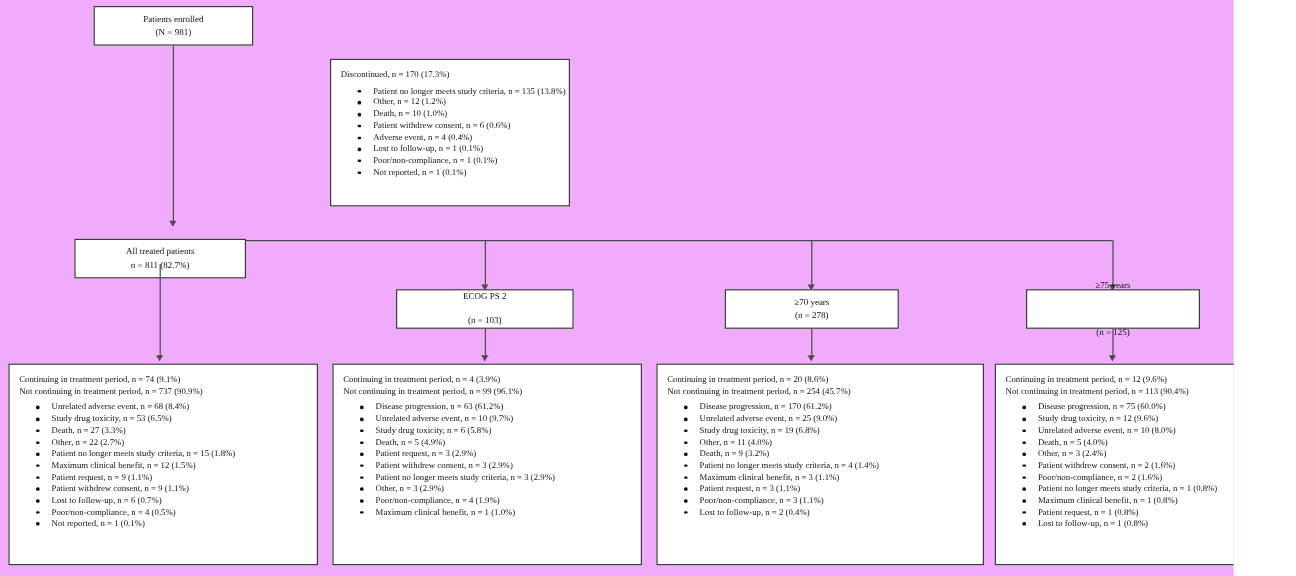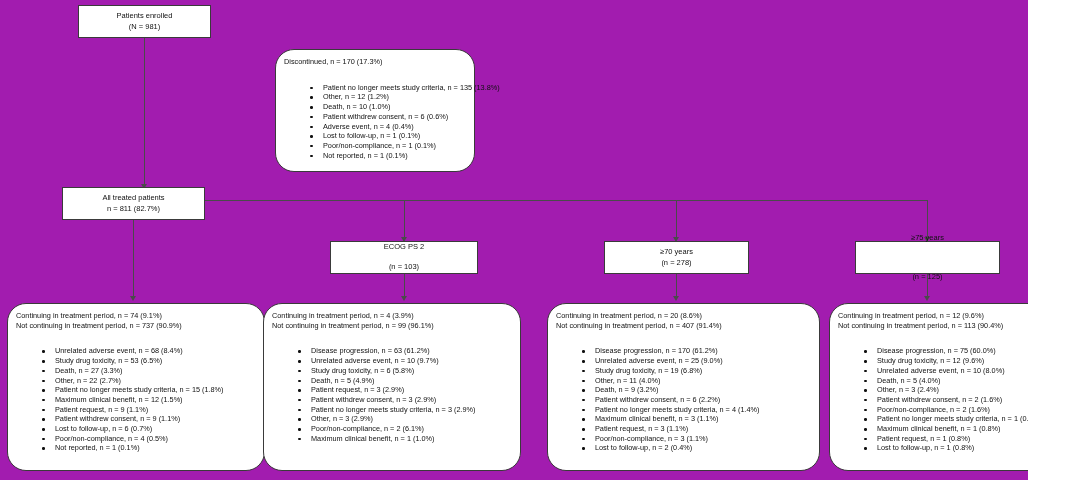--- a/index.html
+++ b/index.html
@@ -4,22 +4,22 @@
 <style>
   html, body {
     margin: 0;
     padding: 0;
     background: #ffffff;
   }
   #canvas {
     position: relative;
     width: 1028px;
     height: 480px;
-    background: #a21caf;
-    font-family: Liberation Sans, sans-serif;
+    background: #f0abfc;
+    font-family: Liberation Serif, serif;
     color: #111111;
     overflow: hidden;
   }
   .box {
     position: absolute;
     box-sizing: border-box;
     border: 1px solid #3a3a3a;
     background: #ffffff;
   }
   .node-box {
@@ -29,28 +29,27 @@
     justify-content: center;
     text-align: center;
     font-size: 7.5px;
     line-height: 1.45;
   }
   .node-box .nline { display: block; white-space: nowrap; }
   .detail-box {
     padding: 7px 19px 4px 6px;
     font-size: 7.3px;
     line-height: 1.33;
-    border-radius: 19px;
   }
   .detail-head {
     margin: 0 0 0 2px;
     white-space: nowrap;
   }
   .detail-list {
-    margin: 16px;
+    margin: 4px;
     padding: 0;
     list-style: none;
   }
   .detail-list li {
     position: relative;
     padding-left: 25px;
     white-space: nowrap;
   }
   .detail-list li::before {
     content: "";
@@ -101,21 +100,21 @@
       <li>Other, n = 12 (1.2%)</li>
       <li>Death, n = 10 (1.0%)</li>
       <li>Patient withdrew consent, n = 6 (0.6%)</li>
       <li>Adverse event, n = 4 (0.4%)</li>
       <li>Lost to follow-up, n = 1 (0.1%)</li>
       <li>Poor/non-compliance, n = 1 (0.1%)</li>
       <li>Not reported, n = 1 (0.1%)</li>
     </ul>
   </div>
 
-  <div class="box node-box" style="left:62px; top:187px; width:143px; height:33px;">
+  <div class="box node-box" style="left:62px; top:199px; width:143px; height:33px;">
     <span class="nline">All treated patients</span>
     <span class="nline">n = 811 (82.7%)</span>
   </div>
 
   <div class="hline" style="left:205px; top:200px; width:722px;"></div>
 
   <div class="vline" style="left:404px; top:200px; height:39px;"></div>
   <div class="arrowhead" style="left:401px; top:237px;"></div>
 
   <div class="vline" style="left:676px; top:200px; height:39px;"></div>
@@ -162,47 +161,46 @@
       <li>Patient no longer meets study criteria, n = 15 (1.8%)</li>
       <li>Maximum clinical benefit, n = 12 (1.5%)</li>
       <li>Patient request, n = 9 (1.1%)</li>
       <li>Patient withdrew consent, n = 9 (1.1%)</li>
       <li>Lost to follow-up, n = 6 (0.7%)</li>
       <li>Poor/non-compliance, n = 4 (0.5%)</li>
       <li>Not reported, n = 1 (0.1%)</li>
     </ul>
   </div>
 
-  <div class="box detail-box" style="left:263px; top:303px; width:258px; height:168px;">
+  <div class="box detail-box" style="left:277px; top:303px; width:258px; height:168px;">
     <div class="detail-head">Continuing in treatment period, n = 4 (3.9%)</div>
     <div class="detail-head">Not continuing in treatment period, n = 99 (96.1%)</div>
     <ul class="detail-list">
       <li>Disease progression, n = 63 (61.2%)</li>
       <li>Unrelated adverse event, n = 10 (9.7%)</li>
       <li>Study drug toxicity, n = 6 (5.8%)</li>
       <li>Death, n = 5 (4.9%)</li>
       <li>Patient request, n = 3 (2.9%)</li>
       <li>Patient withdrew consent, n = 3 (2.9%)</li>
       <li>Patient no longer meets study criteria, n = 3 (2.9%)</li>
       <li>Other, n = 3 (2.9%)</li>
-      <li>Poor/non-compliance, n = 2 (6.1%)</li>
+      <li>Poor/non-compliance, n = 4 (1.9%)</li>
       <li>Maximum clinical benefit, n = 1 (1.0%)</li>
     </ul>
   </div>
 
   <div class="box detail-box" style="left:547px; top:303px; width:273px; height:168px;">
     <div class="detail-head">Continuing in treatment period, n = 20 (8.6%)</div>
-    <div class="detail-head">Not continuing in treatment period, n = 407 (91.4%)</div>
+    <div class="detail-head">Not continuing in treatment period, n = 254 (45.7%)</div>
     <ul class="detail-list">
       <li>Disease progression, n = 170 (61.2%)</li>
       <li>Unrelated adverse event, n = 25 (9.0%)</li>
       <li>Study drug toxicity, n = 19 (6.8%)</li>
       <li>Other, n = 11 (4.0%)</li>
       <li>Death, n = 9 (3.2%)</li>
-      <li>Patient withdrew consent, n = 6 (2.2%)</li>
       <li>Patient no longer meets study criteria, n = 4 (1.4%)</li>
       <li>Maximum clinical benefit, n = 3 (1.1%)</li>
       <li>Patient request, n = 3 (1.1%)</li>
       <li>Poor/non-compliance, n = 3 (1.1%)</li>
       <li>Lost to follow-up, n = 2 (0.4%)</li>
     </ul>
   </div>
 
   <div class="box detail-box" style="left:829px; top:303px; width:245px; height:168px;">
     <div class="detail-head">Continuing in treatment period, n = 12 (9.6%)</div>

